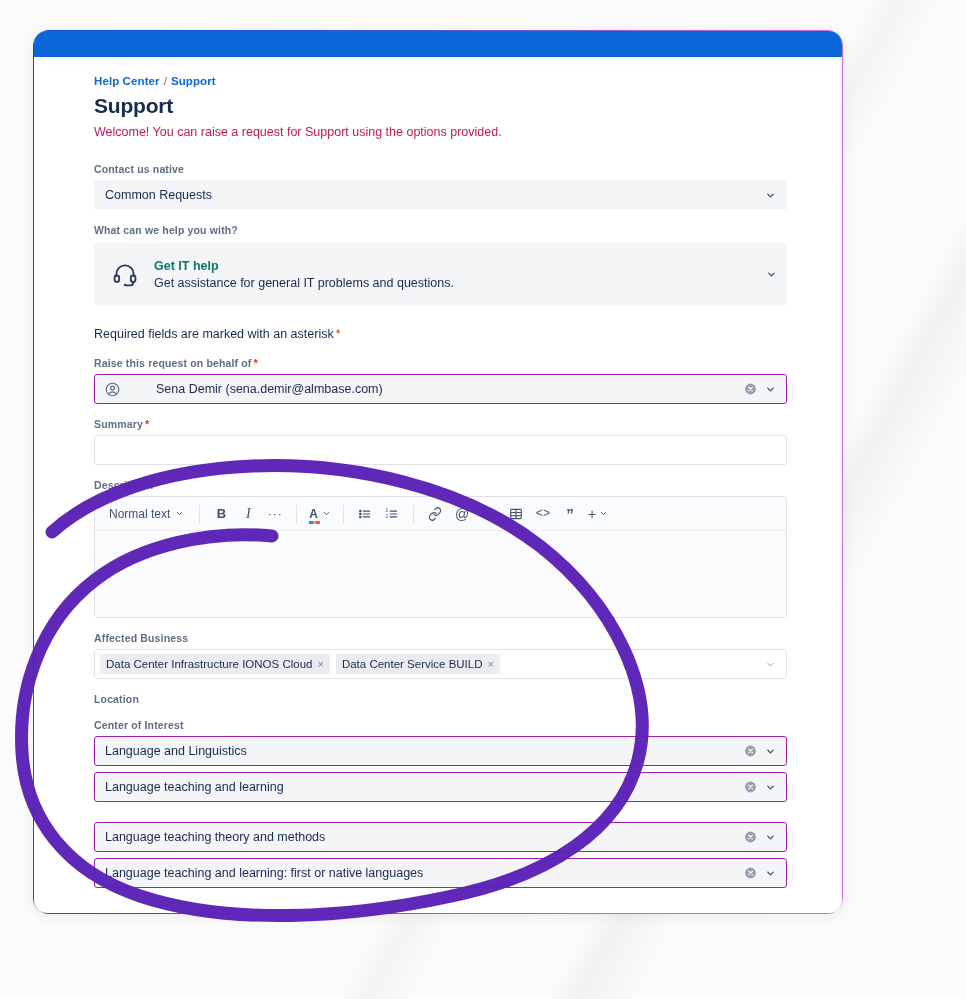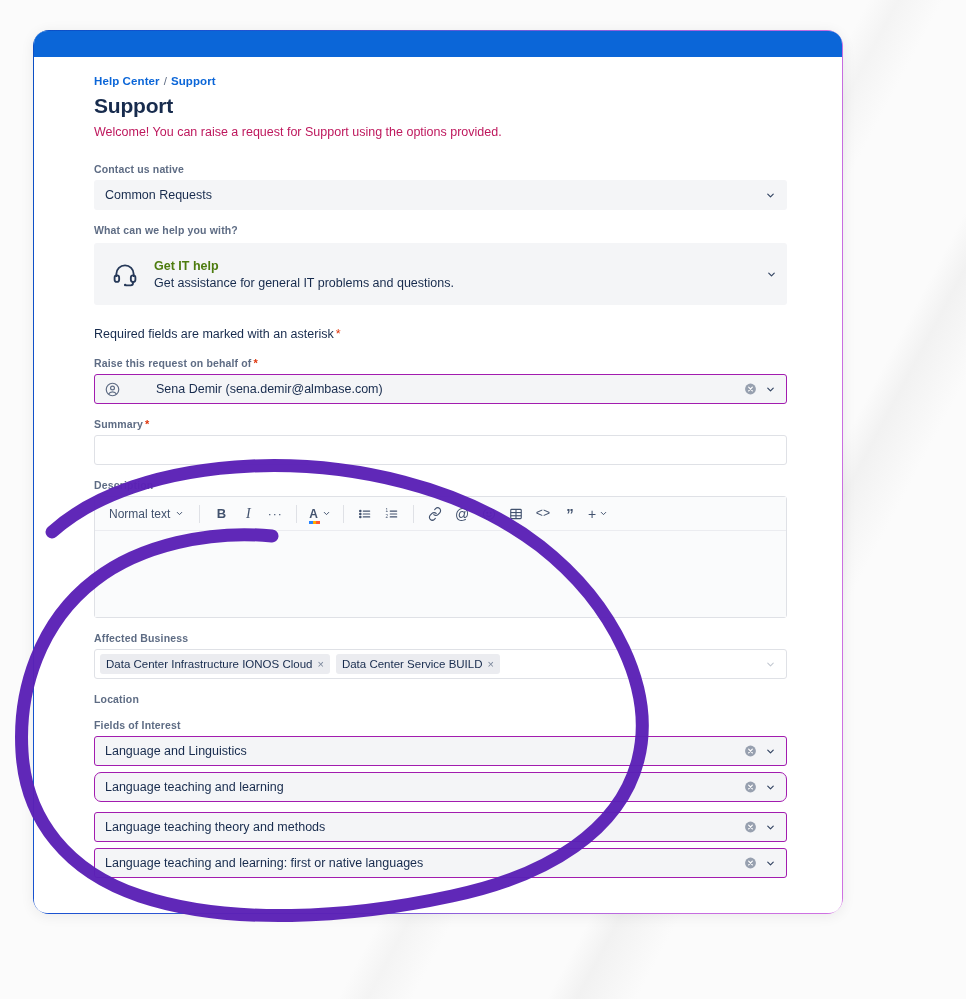--- a/index.html
+++ b/index.html
@@ -126,21 +126,21 @@
     background: #f4f5f7;
     border-radius: 3px;
     height: 62px;
     display: flex;
     align-items: center;
     padding: 0 34px 0 18px;
     gap: 16px;
   }
   .req-card-icon { width: 26px; height: 26px; flex: 0 0 26px; color: #253858; }
   .req-card-text .t1 {
-    font-size: 12.5px; font-weight: bold; color: #4d7c0f; margin-bottom: 3px;
+    font-size: 12.5px; font-weight: bold; color: #0f766e; margin-bottom: 3px;
   }
   .req-card-text .t2 { font-size: 12.5px; color: #172b4d; }
 
   .asterisk-note {
     font-size: 12.5px;
     color: #172b4d;
     margin: 22px 0 16px 0;
   }
   .asterisk-note .req { color: #de350b; margin-left: 2px; }
 
@@ -425,38 +425,38 @@
                 </svg>
             </span>
           </div>
         </div>
 
         <div class="field">
           <div class="field-label">Location</div>
         </div>
 
         <div class="field">
-          <div class="field-label">Fields of Interest</div>
+          <div class="field-label">Center of Interest</div>
 
           <div class="select-box framed" style="margin-bottom:6px;">
             <span class="select-value">Language and Linguistics</span>
             <span class="clear-icon">
               <svg width="13" height="13" viewBox="0 0 24 24">
                   <circle cx="12" cy="12" r="10" fill="#97a0af"></circle>
                   <path d="M8.6 8.6l6.8 6.8M15.4 8.6l-6.8 6.8" stroke="#ffffff" stroke-width="2.2" stroke-linecap="round"></path>
                 </svg>
             </span>
             <span class="chev">
               <svg width="11" height="11" viewBox="0 0 24 24" fill="none" stroke="#344563" stroke-width="2.6" stroke-linecap="round" stroke-linejoin="round">
                   <polyline points="6 9 12 15 18 9"></polyline>
                 </svg>
             </span>
           </div>
 
-          <div class="select-box framed" style="margin-bottom:10px;border-radius:7px;">
+          <div class="select-box framed" style="margin-bottom:20px;">
             <span class="select-value">Language teaching and learning</span>
             <span class="clear-icon">
               <svg width="13" height="13" viewBox="0 0 24 24">
                   <circle cx="12" cy="12" r="10" fill="#97a0af"></circle>
                   <path d="M8.6 8.6l6.8 6.8M15.4 8.6l-6.8 6.8" stroke="#ffffff" stroke-width="2.2" stroke-linecap="round"></path>
                 </svg>
             </span>
             <span class="chev">
               <svg width="11" height="11" viewBox="0 0 24 24" fill="none" stroke="#344563" stroke-width="2.6" stroke-linecap="round" stroke-linejoin="round">
                   <polyline points="6 9 12 15 18 9"></polyline>

